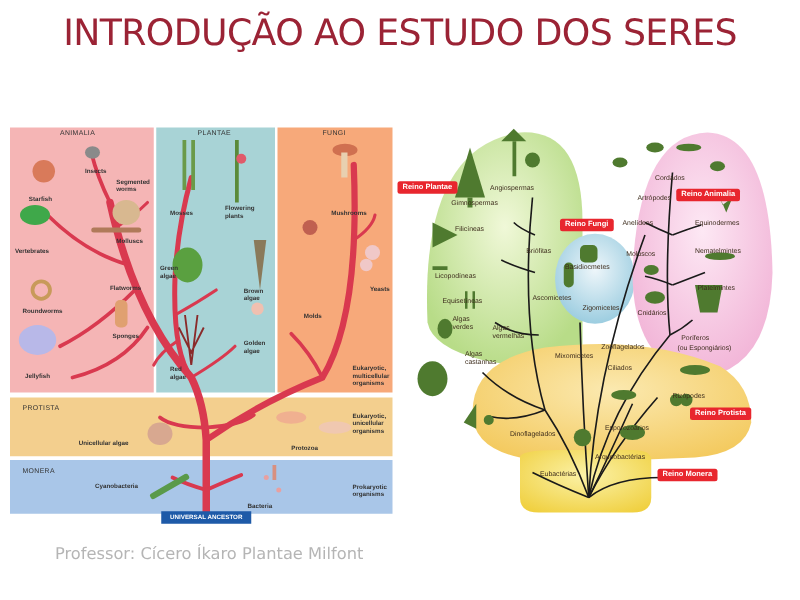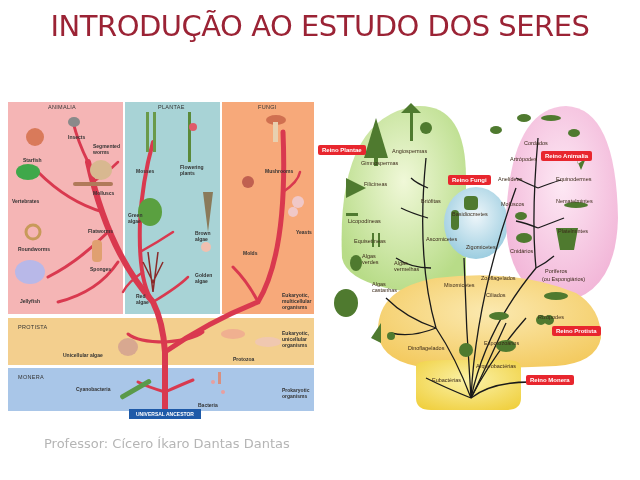--- a/index.html
+++ b/index.html
@@ -246,14 +246,14 @@
     <div class="rlbl" style="left:165px;top:177px;">Zooflagelados</div>
     <div class="rlbl" style="left:170px;top:194px;">Ciliados</div>
     <div class="rlbl" style="left:222px;top:216px;">Rizópodes</div>
     <div class="rlbl" style="left:92px;top:247px;">Dinoflagelados</div>
     <div class="rlbl" style="left:168px;top:242px;">Esporozoários</div>
 
     <div class="rlbl" style="left:160px;top:265px;">Arqueobactérias</div>
     <div class="rlbl" style="left:116px;top:279px;">Eubactérias</div>
   </div>
 
-  <div class="footer">Professor: Cícero Íkaro Dantas Dantas</div>
+  <div class="footer">Professor: Cícero Íkaro Plantae Milfont</div>
 </div>
 
 </body></html>

